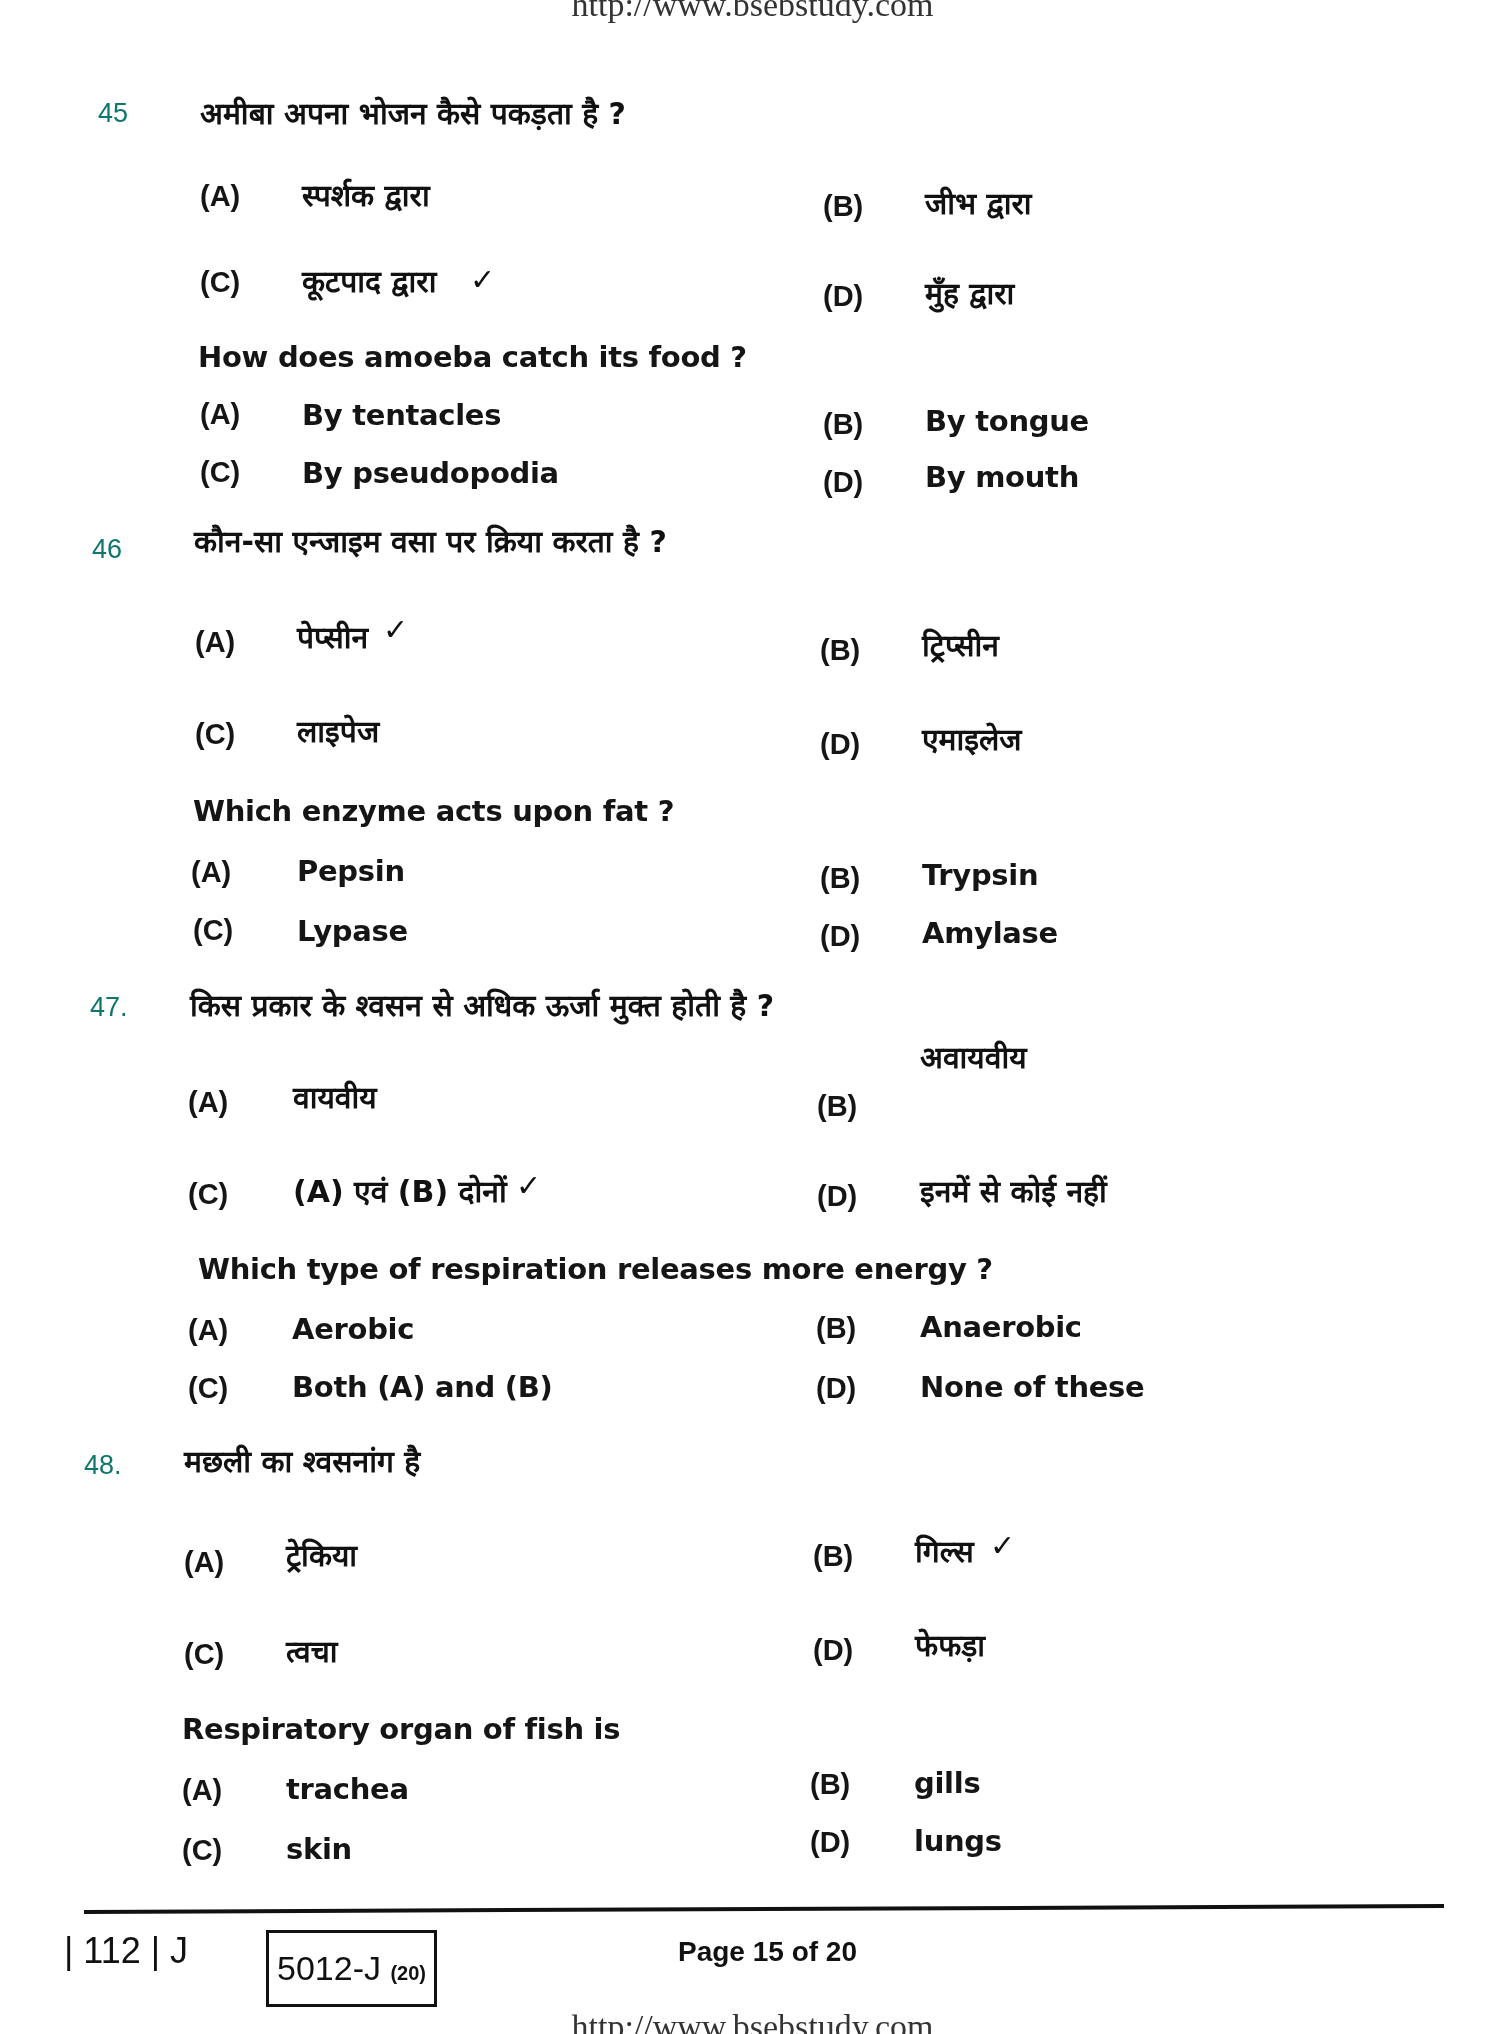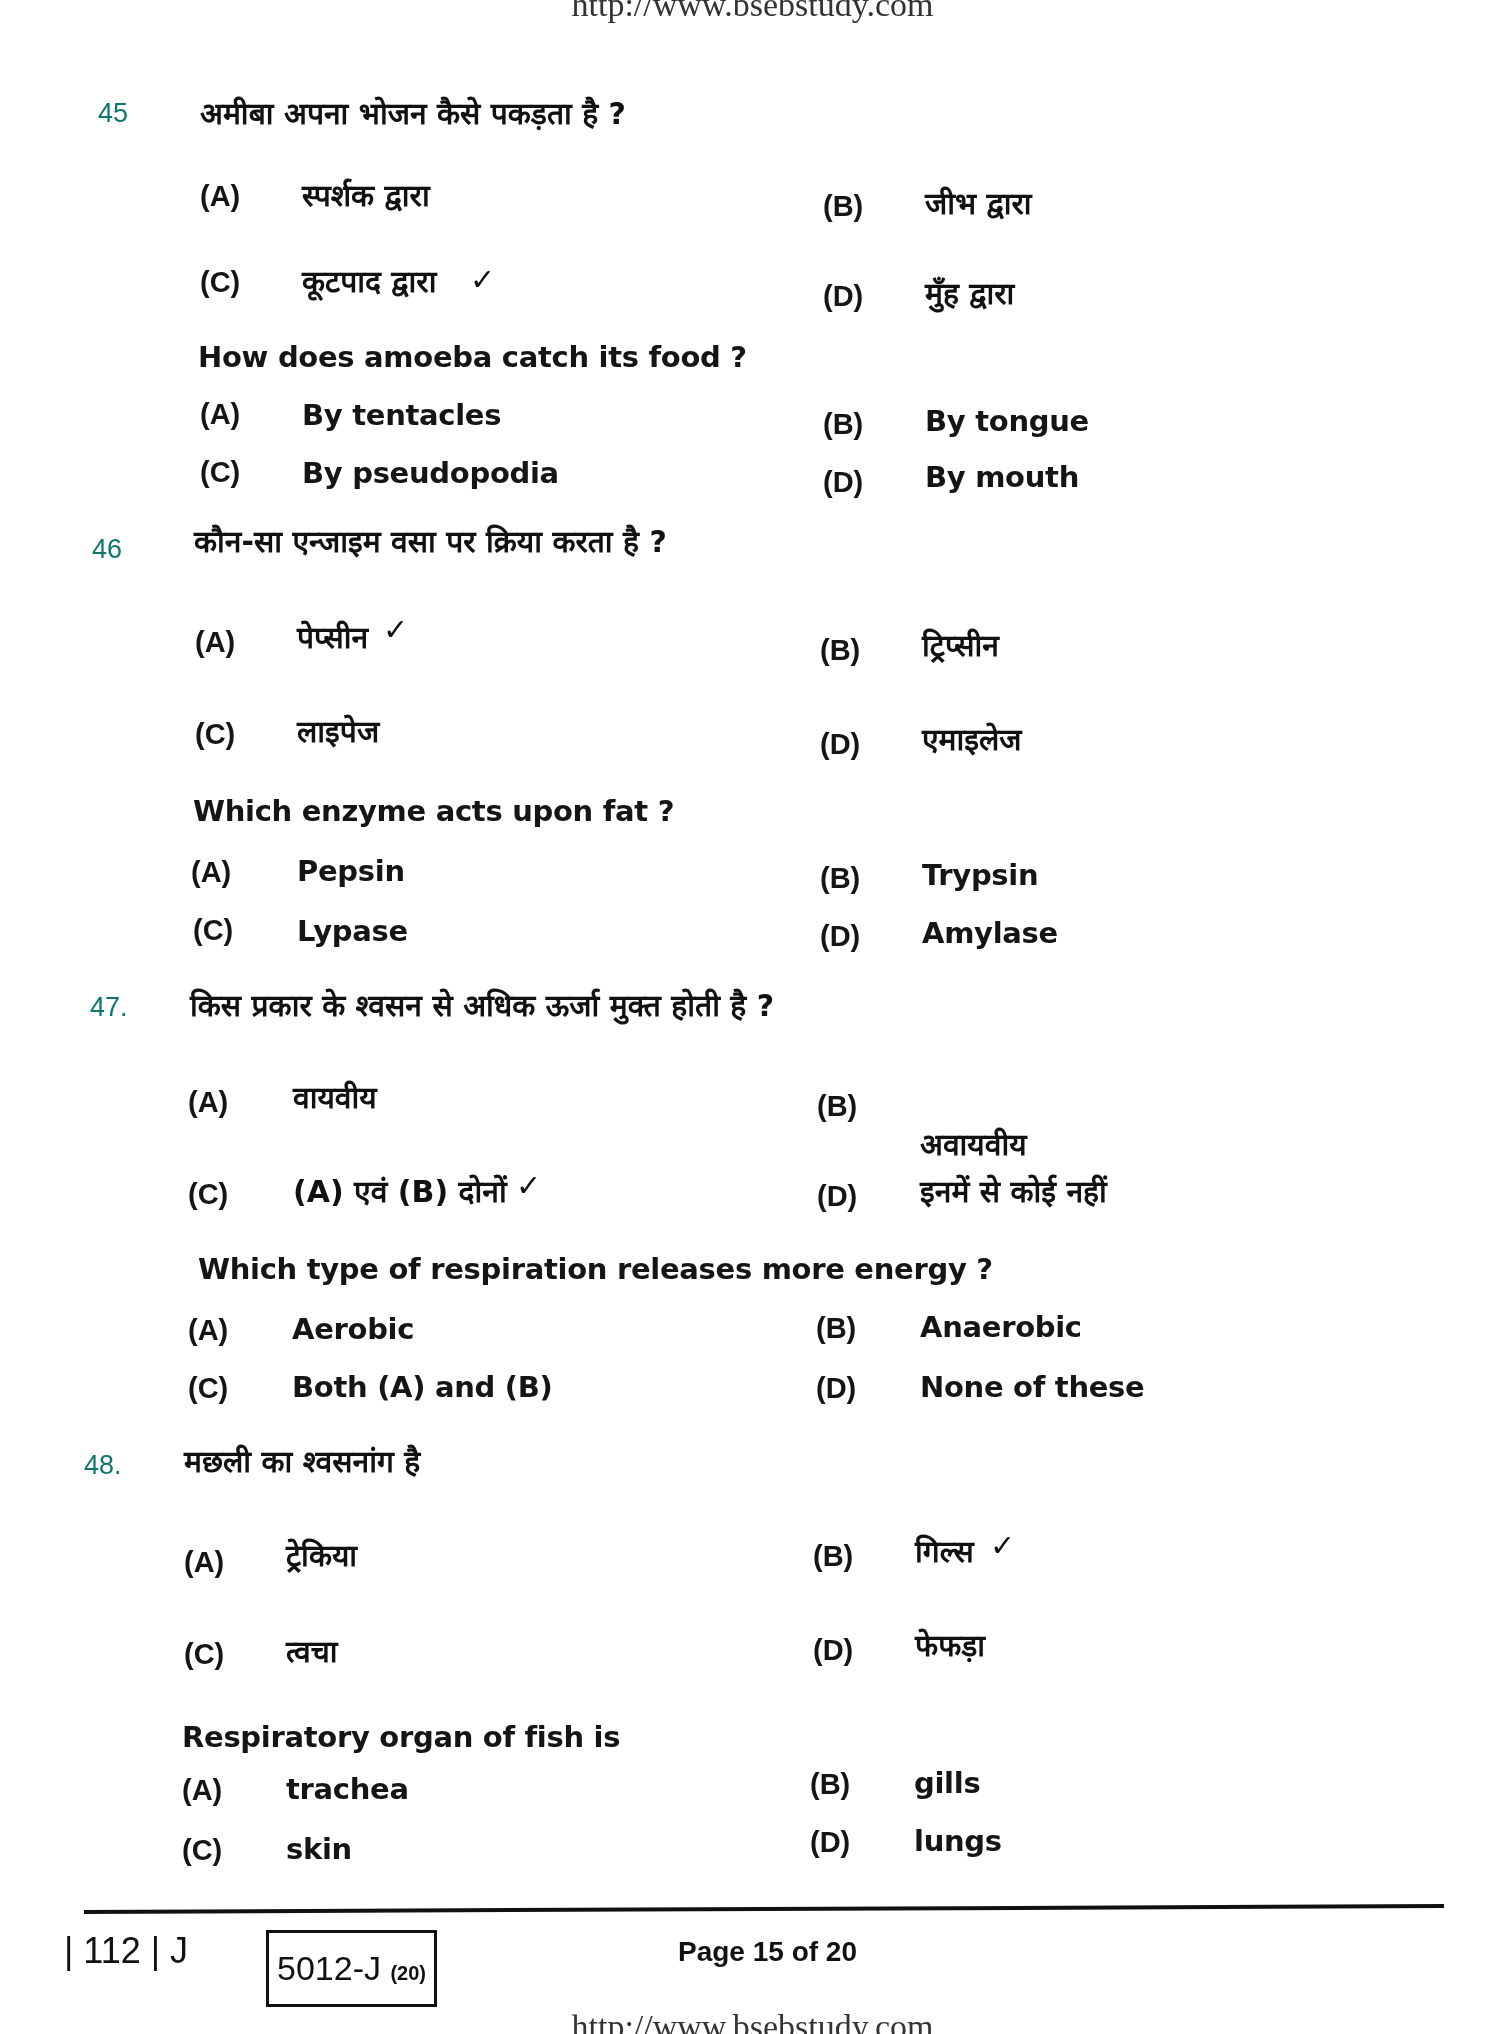--- a/index.html
+++ b/index.html
@@ -73,21 +73,21 @@
   <div class="abs eng" style="left:922px; top:916px;">Amylase</div>
 </div>
 
 <div>
   <div class="abs qnum" style="left:90px; top:992px;">47.</div>
   <div class="abs hindi" style="left:190px; top:984px;">किस प्रकार के श्वसन से अधिक ऊर्जा मुक्त होती है ?</div>
 
   <div class="abs opt-label" style="left:188px; top:1086px;">(A)</div>
   <div class="abs hindi" style="left:293px; top:1076px;">वायवीय</div>
   <div class="abs opt-label" style="left:817px; top:1090px;">(B)</div>
-  <div class="abs hindi" style="left:920px; top:1123px;">अवायवीय</div>
+  <div class="abs hindi" style="left:920px; top:1036px;">अवायवीय</div>
   <div class="abs opt-label" style="left:188px; top:1178px;">(C)</div>
   <div class="abs hindi" style="left:293px; top:1170px;">(A) एवं (B) दोनों</div>
   <div class="abs tick" style="left:516px; top:1168px;">✓</div>
   <div class="abs opt-label" style="left:817px; top:1180px;">(D)</div>
   <div class="abs hindi" style="left:920px; top:1170px;text-align:center;">इनमें से कोई नहीं</div>
 
   <div class="abs eng" style="left:198px; top:1252px;">Which type of respiration releases more energy ?</div>
   <div class="abs opt-label" style="left:188px; top:1314px;">(A)</div>
   <div class="abs eng" style="left:292px; top:1312px;">Aerobic</div>
   <div class="abs opt-label" style="left:816px; top:1312px;">(B)</div>
@@ -105,21 +105,21 @@
   <div class="abs opt-label" style="left:184px; top:1546px;">(A)</div>
   <div class="abs hindi" style="left:286px; top:1534px;">ट्रेकिया</div>
   <div class="abs opt-label" style="left:813px; top:1540px;">(B)</div>
   <div class="abs hindi" style="left:915px; top:1530px;">गिल्स</div>
   <div class="abs tick" style="left:990px; top:1528px;">✓</div>
   <div class="abs opt-label" style="left:184px; top:1638px;">(C)</div>
   <div class="abs hindi" style="left:286px; top:1630px;">त्वचा</div>
   <div class="abs opt-label" style="left:813px; top:1634px;">(D)</div>
   <div class="abs hindi" style="left:915px; top:1624px;">फेफड़ा</div>
 
-  <div class="abs eng" style="left:182px; top:1712px;margin-top:8px;">Respiratory organ of fish is</div>
+  <div class="abs eng" style="left:182px; top:1712px;">Respiratory organ of fish is</div>
   <div class="abs opt-label" style="left:182px; top:1774px;">(A)</div>
   <div class="abs eng" style="left:286px; top:1772px;">trachea</div>
   <div class="abs opt-label" style="left:810px; top:1768px;">(B)</div>
   <div class="abs eng" style="left:914px; top:1766px;">gills</div>
   <div class="abs opt-label" style="left:182px; top:1834px;">(C)</div>
   <div class="abs eng" style="left:286px; top:1832px;">skin</div>
   <div class="abs opt-label" style="left:810px; top:1826px;">(D)</div>
   <div class="abs eng" style="left:914px; top:1824px;">lungs</div>
 </div>
 

